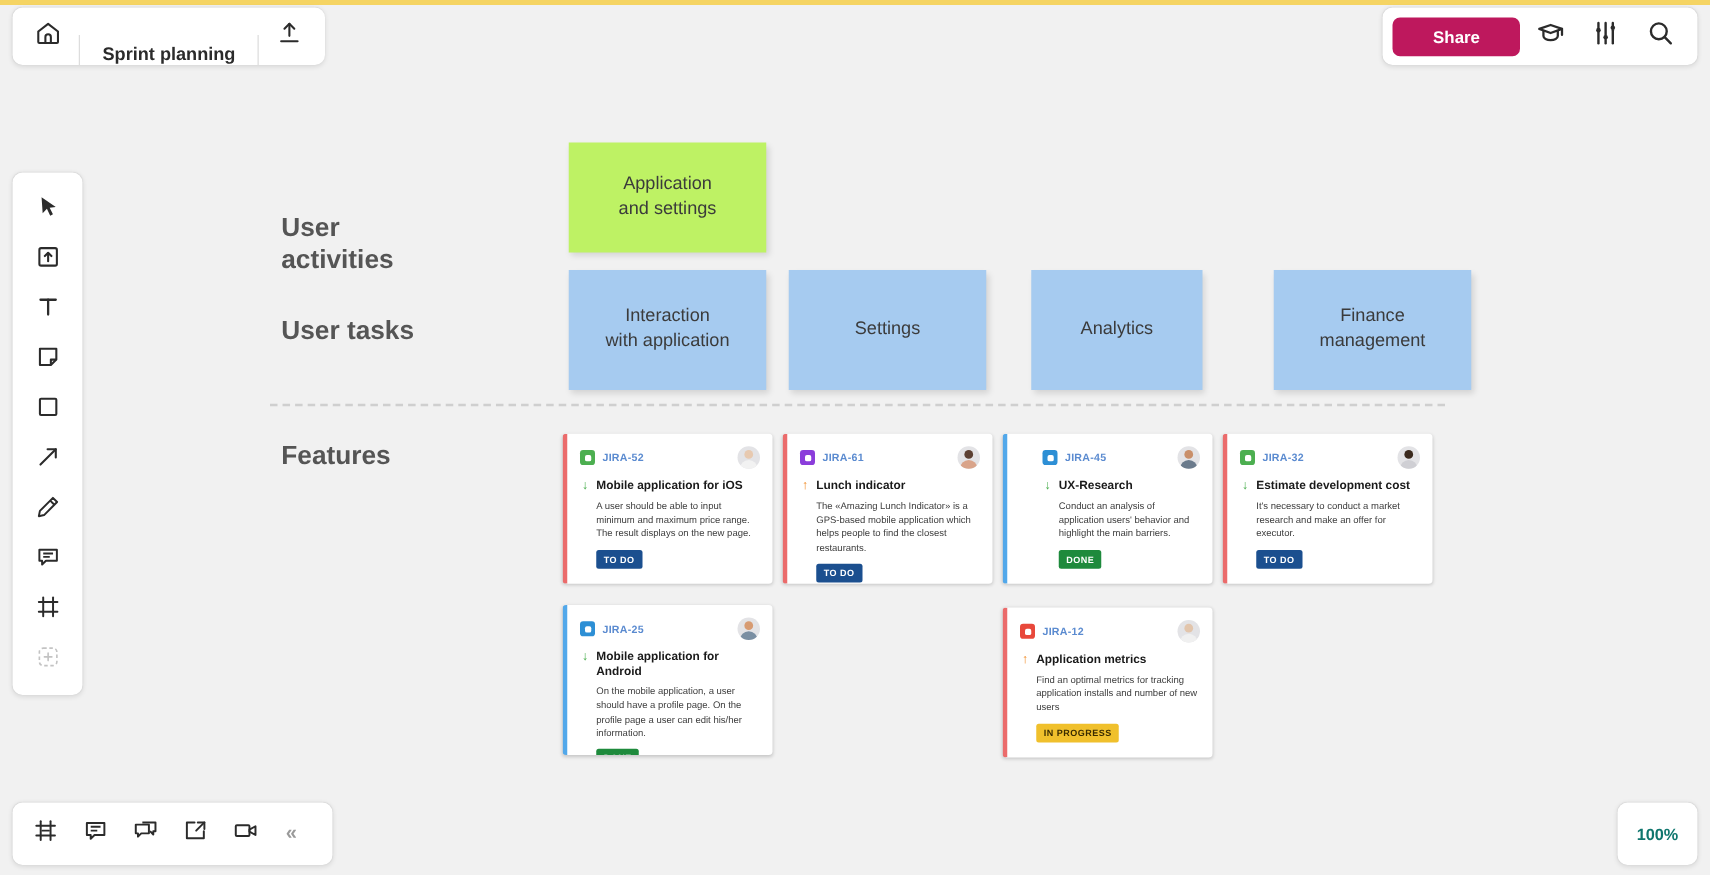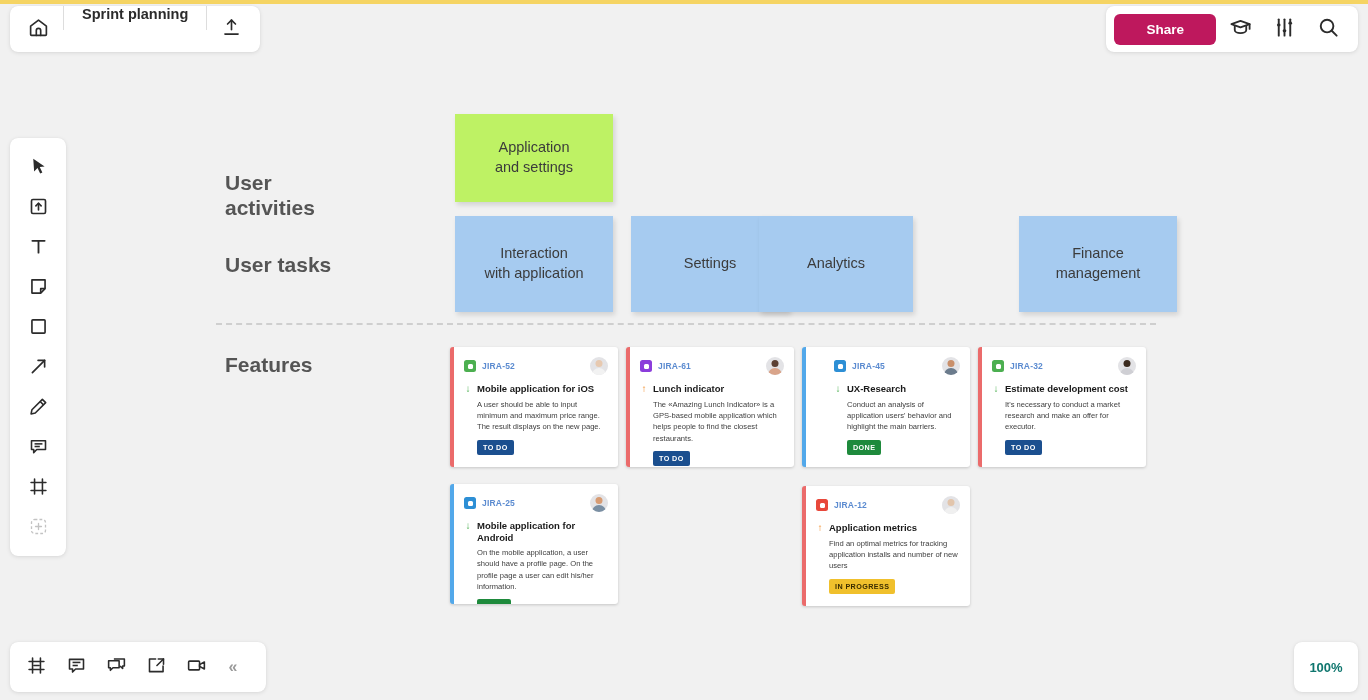--- a/index.html
+++ b/index.html
@@ -21,21 +21,21 @@
   .panel {
     position: absolute;
     background: #ffffff;
     border-radius: 8px;
     box-shadow: 0 1px 4px rgba(0,0,0,0.10), 0 0 1px rgba(0,0,0,0.08);
   }
 
   
   #header-left {
     top: 6px; left: 10px; height: 46px;
-    display: flex; align-items: flex-start;
+    display: flex; align-items: flex-end;
     padding: 0 4px;
   }
   .hdr-btn {
     display: flex; align-items: center; justify-content: center;
     height: 46px; padding: 0 14px; cursor: pointer;
   }
   .hdr-sep { width: 1px; height: 24px; background: #dddddd; }
   #doc-title {
     font-size: 14.5px; font-weight: 700; color: #2b2b2b;
     padding: 0 18px; white-space: nowrap; cursor: pointer;
@@ -358,21 +358,21 @@
 activities</div>
   <div class="row-label" id="label-user-tasks">User tasks</div>
   <div class="row-label" id="label-features">Features</div>
 
   <div class="sticky sticky-yellow" style="left:455px; top:114px; width:158px; height:88px;">Application
 and settings</div>
 
   <div class="sticky sticky-blue" style="left:455px; top:216px; width:158px; height:96px;">Interaction
 with application</div>
   <div class="sticky sticky-blue" style="left:631px; top:216px; width:158px; height:96px;">Settings</div>
-  <div class="sticky sticky-blue" style="left:759px; top:216px; width:154px; height:96px;">Analytics</div>
+  <div class="sticky sticky-blue" style="left:825px; top:216px; width:137px; height:96px;">Analytics</div>
   <div class="sticky sticky-blue" style="left:983px; top:216px; width:158px; height:96px;margin-left:36px;">Finance
 management</div>
 
   <div id="divider"></div>
 
   <div id="cards-layer">
       <div class="card" style="left: 450px; top: 347px; border-left-color: rgb(235, 107, 107);"><div class="card-head">
           <span class="type-icon" style="background:#4caf50">
             <i></i>
           </span>

